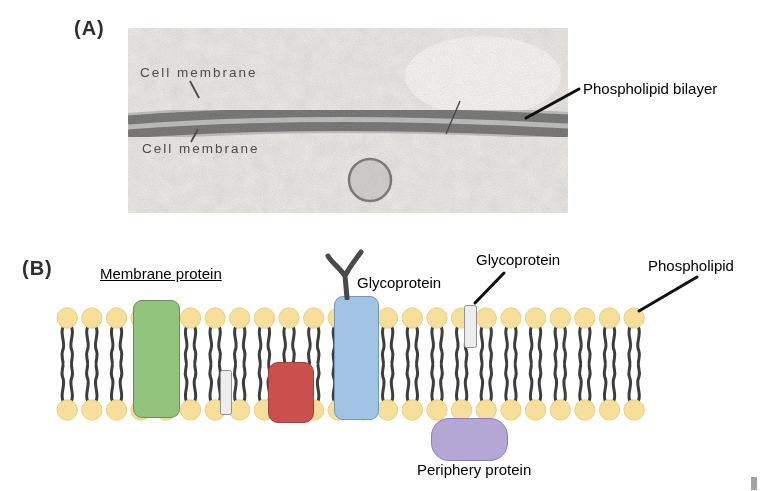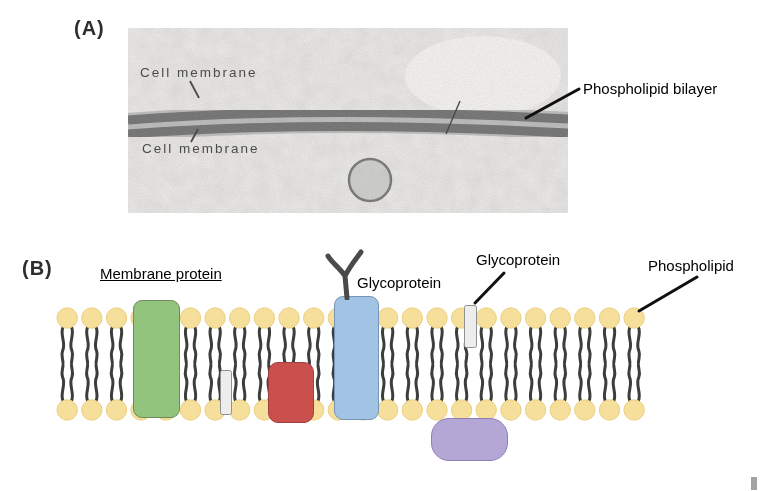--- a/index.html
+++ b/index.html
@@ -153,20 +153,21 @@
   <div class="cholesterol chol-bottom"></div>
 
   <svg class="abs" style="left:318px;top:246px;" width="52" height="54">
     <path class="glycan" d="M29,52 L27,30 M27,30 C22,22 14,17 10,10 M27,30 C32,20 38,13 43,6"></path>
   </svg>
 
   <div class="abs callout" style="left:100px;top:265px;text-decoration:underline;">Membrane protein</div>
   <div class="abs callout" style="left:357px;top:274px;">Glycoprotein</div>
   <div class="abs callout" style="left:476px;top:251px;">Glycoprotein</div>
   <div class="abs callout" style="left:648px;top:257px;text-align:right;">Phospholipid</div>
+  <div class="abs callout" style="left:417px;top:461px;">Periphery protein</div>
 
   <svg class="abs" style="left:470px;top:269px;" width="40" height="38">
     <line class="pointer" x1="34" y1="4" x2="5" y2="34" stroke-width="2.6"></line>
   </svg>
   <svg class="abs" style="left:635px;top:273px;" width="66" height="42">
     <line class="pointer" x1="62" y1="4" x2="4" y2="38"></line>
   </svg>
 
   <div class="abs corner-mark"></div>
 </div>

